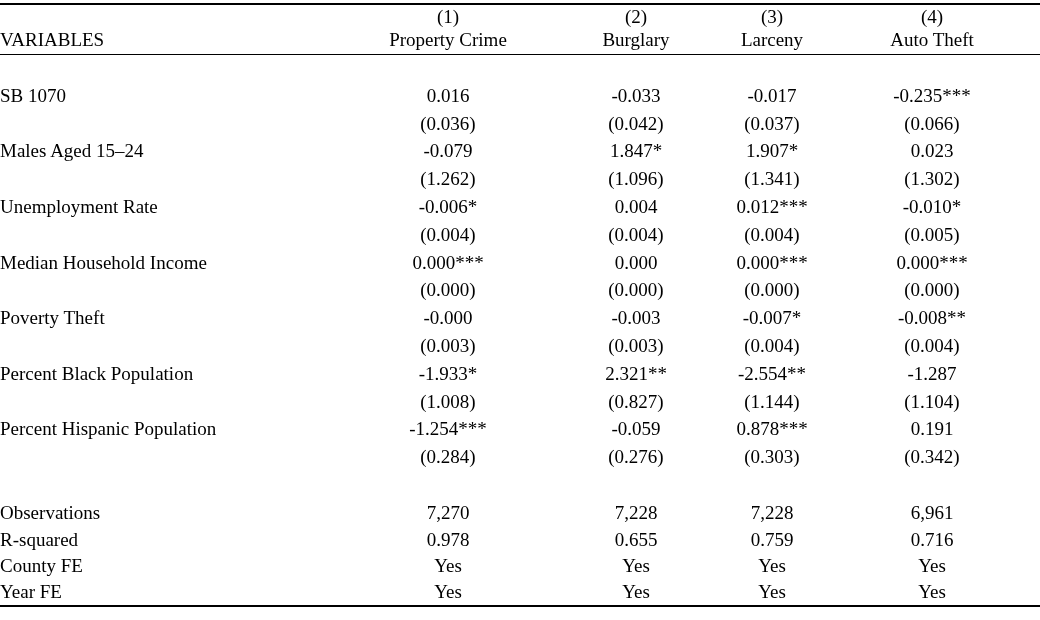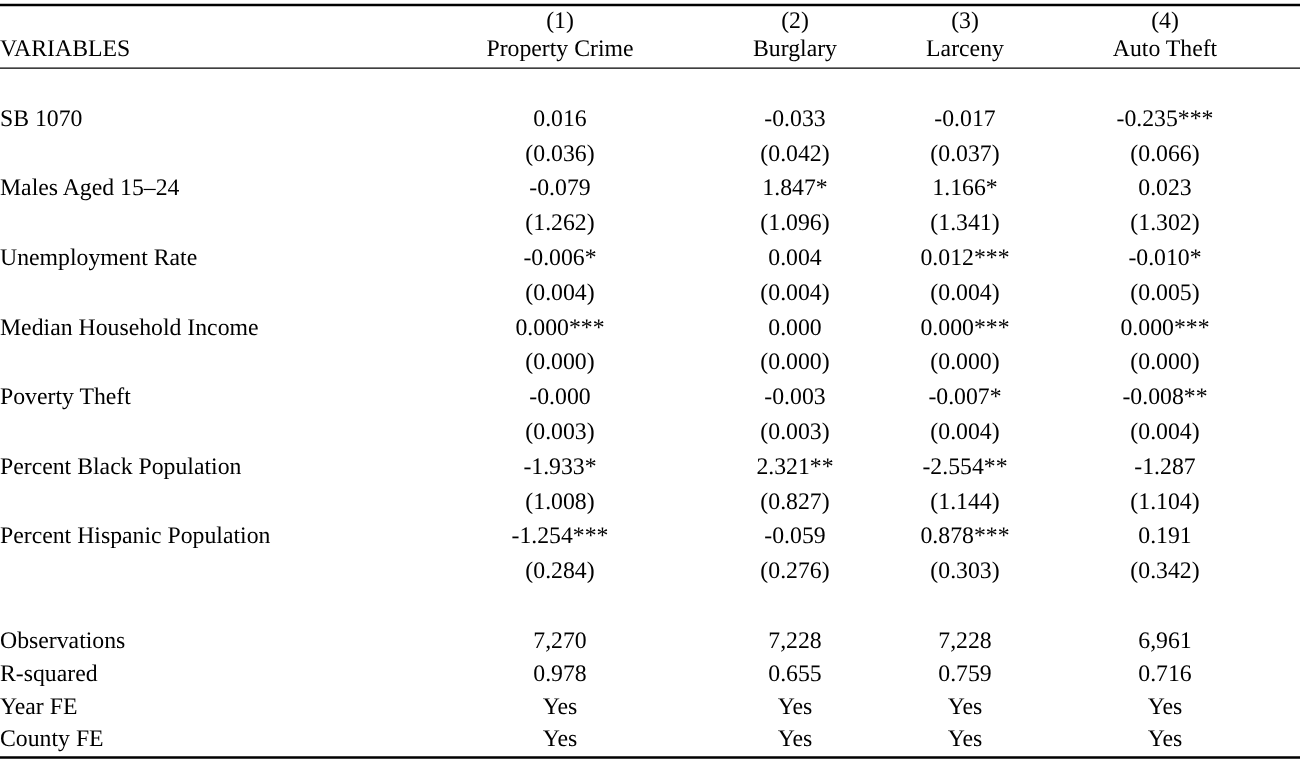--- a/index.html
+++ b/index.html
@@ -106,21 +106,21 @@
         <td class="val">(0.036)</td>
         <td class="val">(0.042)</td>
         <td class="val">(0.037)</td>
         <td class="val">(0.066)</td>
       </tr>
 
       <tr class="data">
         <td class="lbl">Males Aged 15–24</td>
         <td class="val">-0.079</td>
         <td class="val">1.847*</td>
-        <td class="val">1.166*</td>
+        <td class="val">1.907*</td>
         <td class="val">0.023</td>
       </tr>
       <tr class="data">
         <td class="lbl"></td>
         <td class="val">(1.262)</td>
         <td class="val">(1.096)</td>
         <td class="val">(1.341)</td>
         <td class="val">(1.302)</td>
       </tr>
 
@@ -211,28 +211,28 @@
         <td class="val">6,961</td>
       </tr>
       <tr class="foot">
         <td class="lbl">R-squared</td>
         <td class="val">0.978</td>
         <td class="val">0.655</td>
         <td class="val">0.759</td>
         <td class="val">0.716</td>
       </tr>
       <tr class="foot">
+        <td class="lbl">County FE</td>
+        <td class="val">Yes</td>
+        <td class="val">Yes</td>
+        <td class="val">Yes</td>
+        <td class="val">Yes</td>
+      </tr>
+      <tr class="foot">
         <td class="lbl">Year FE</td>
-        <td class="val">Yes</td>
-        <td class="val">Yes</td>
-        <td class="val">Yes</td>
-        <td class="val">Yes</td>
-      </tr>
-      <tr class="foot">
-        <td class="lbl">County FE</td>
         <td class="val">Yes</td>
         <td class="val">Yes</td>
         <td class="val">Yes</td>
         <td class="val">Yes</td>
       </tr>
     </tbody>
   </table>
 </div>
 
 </body></html>

